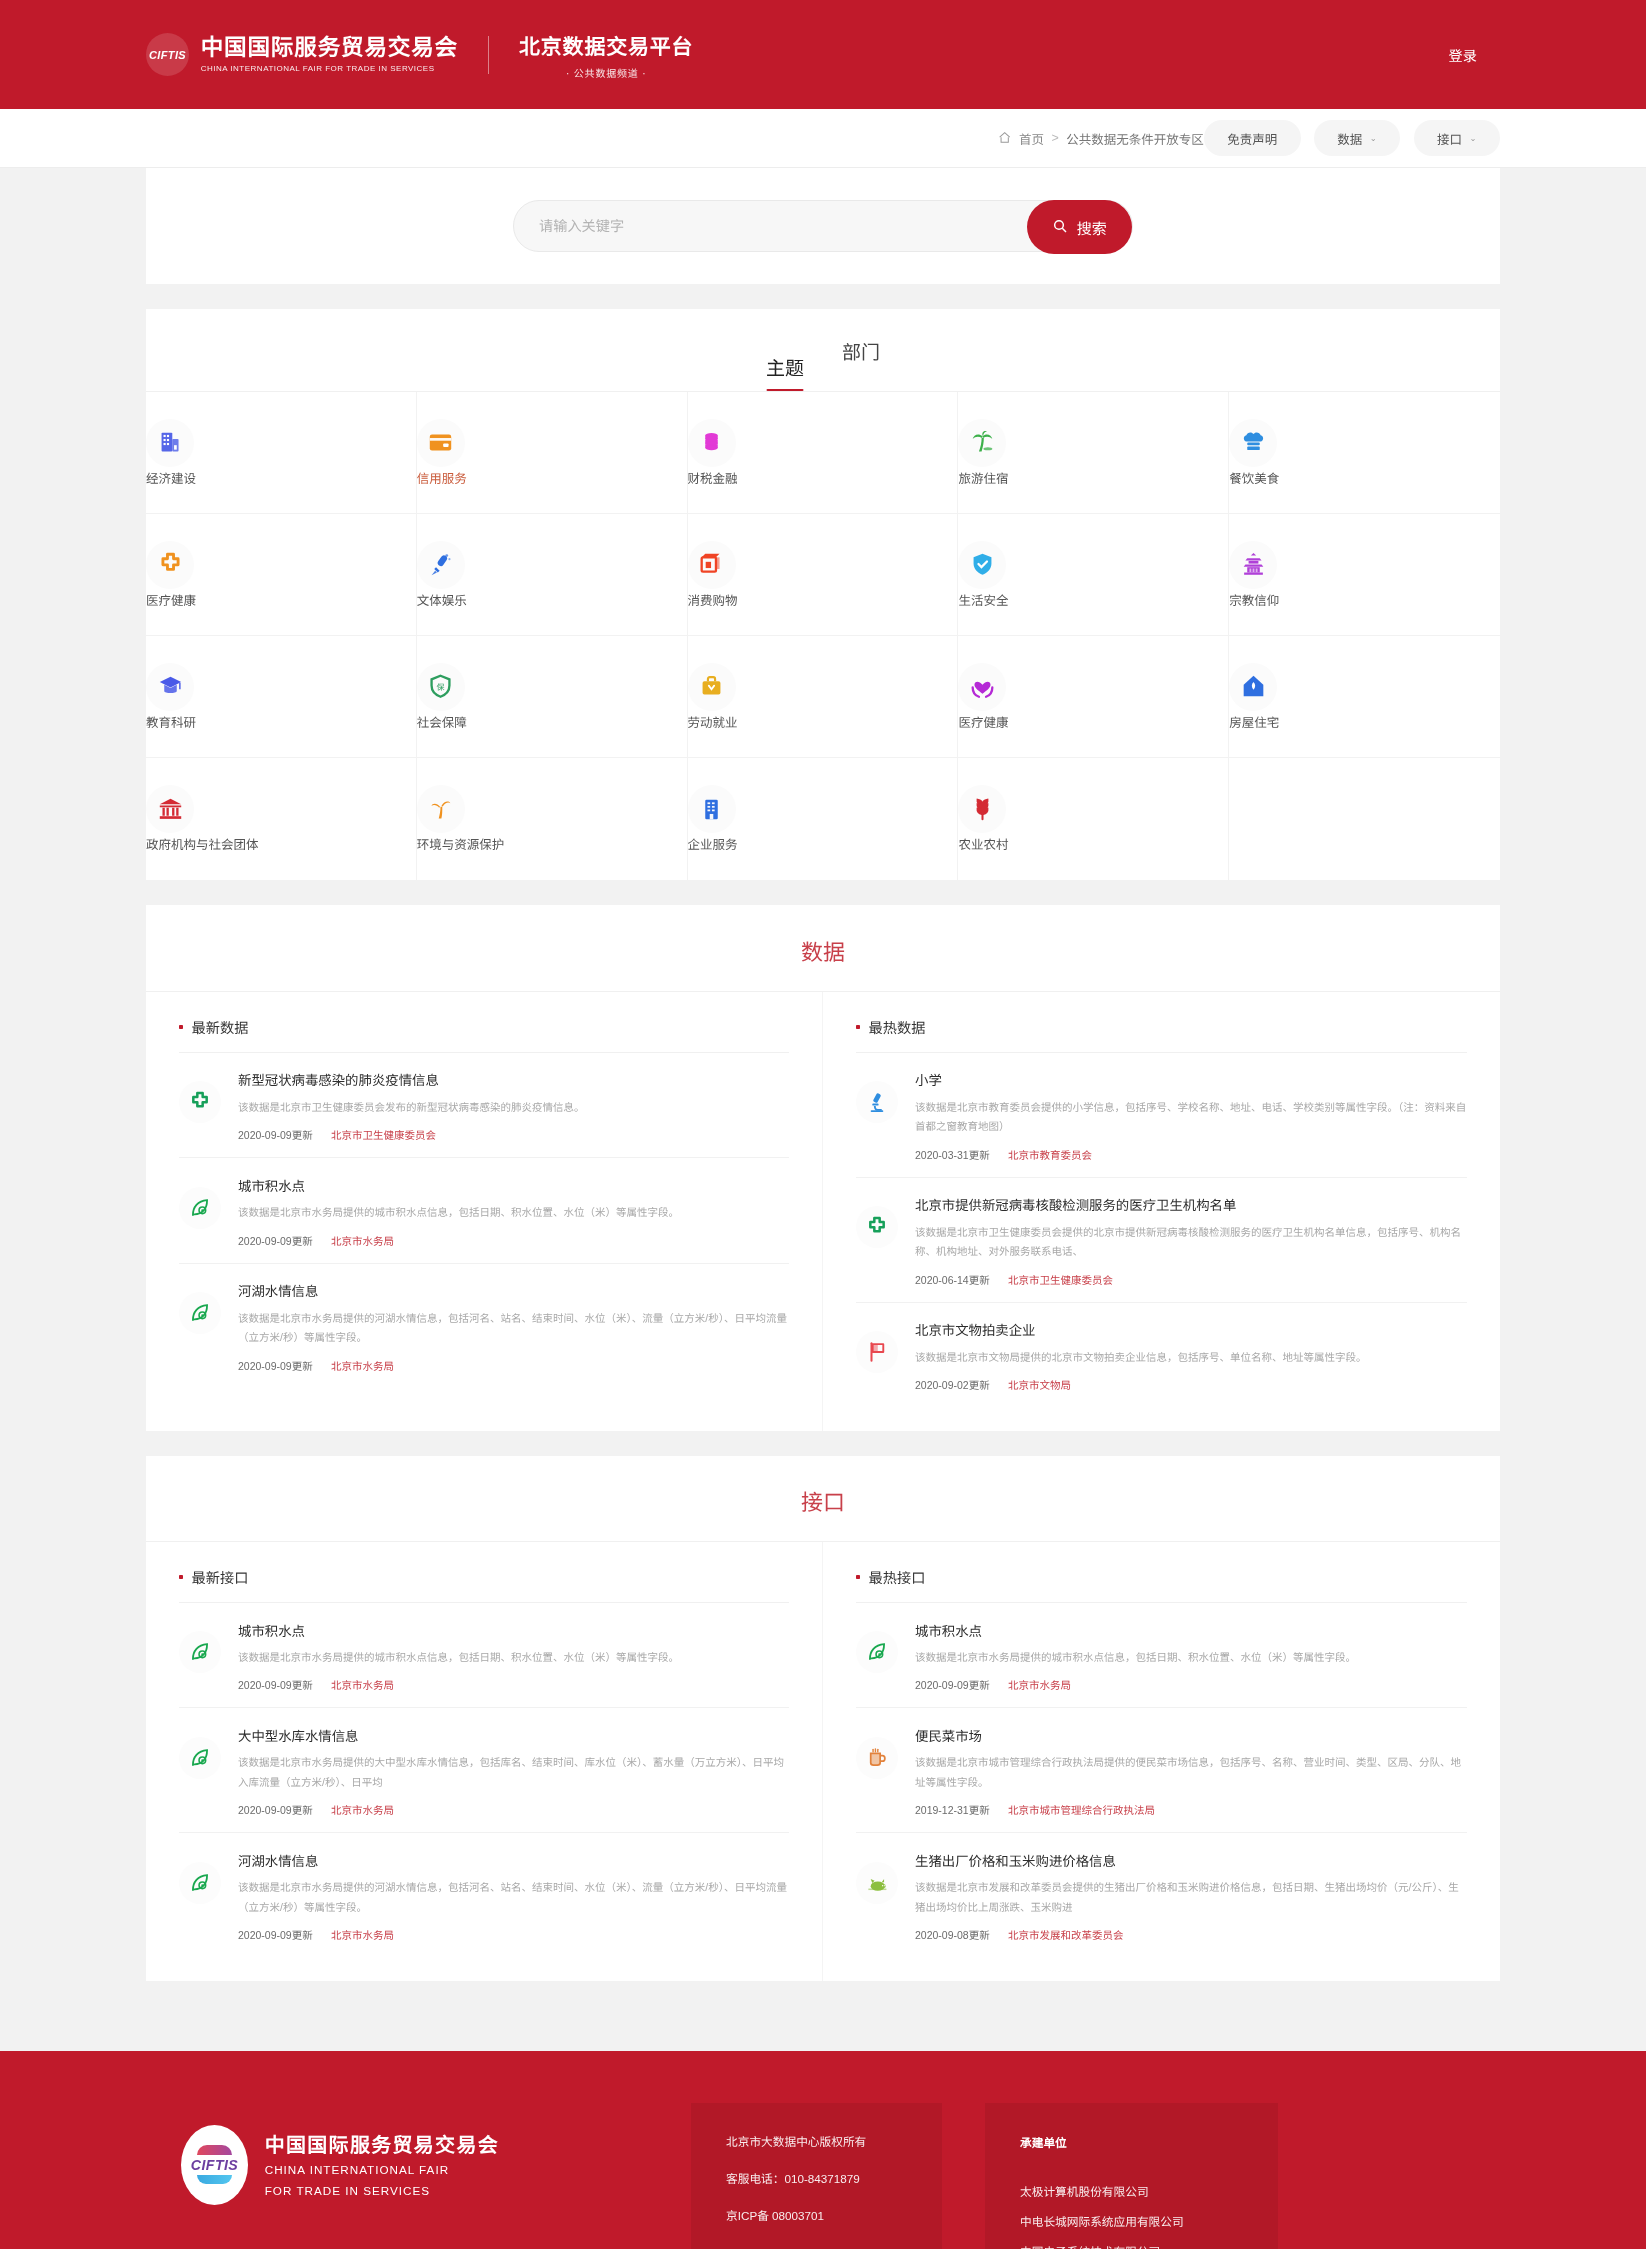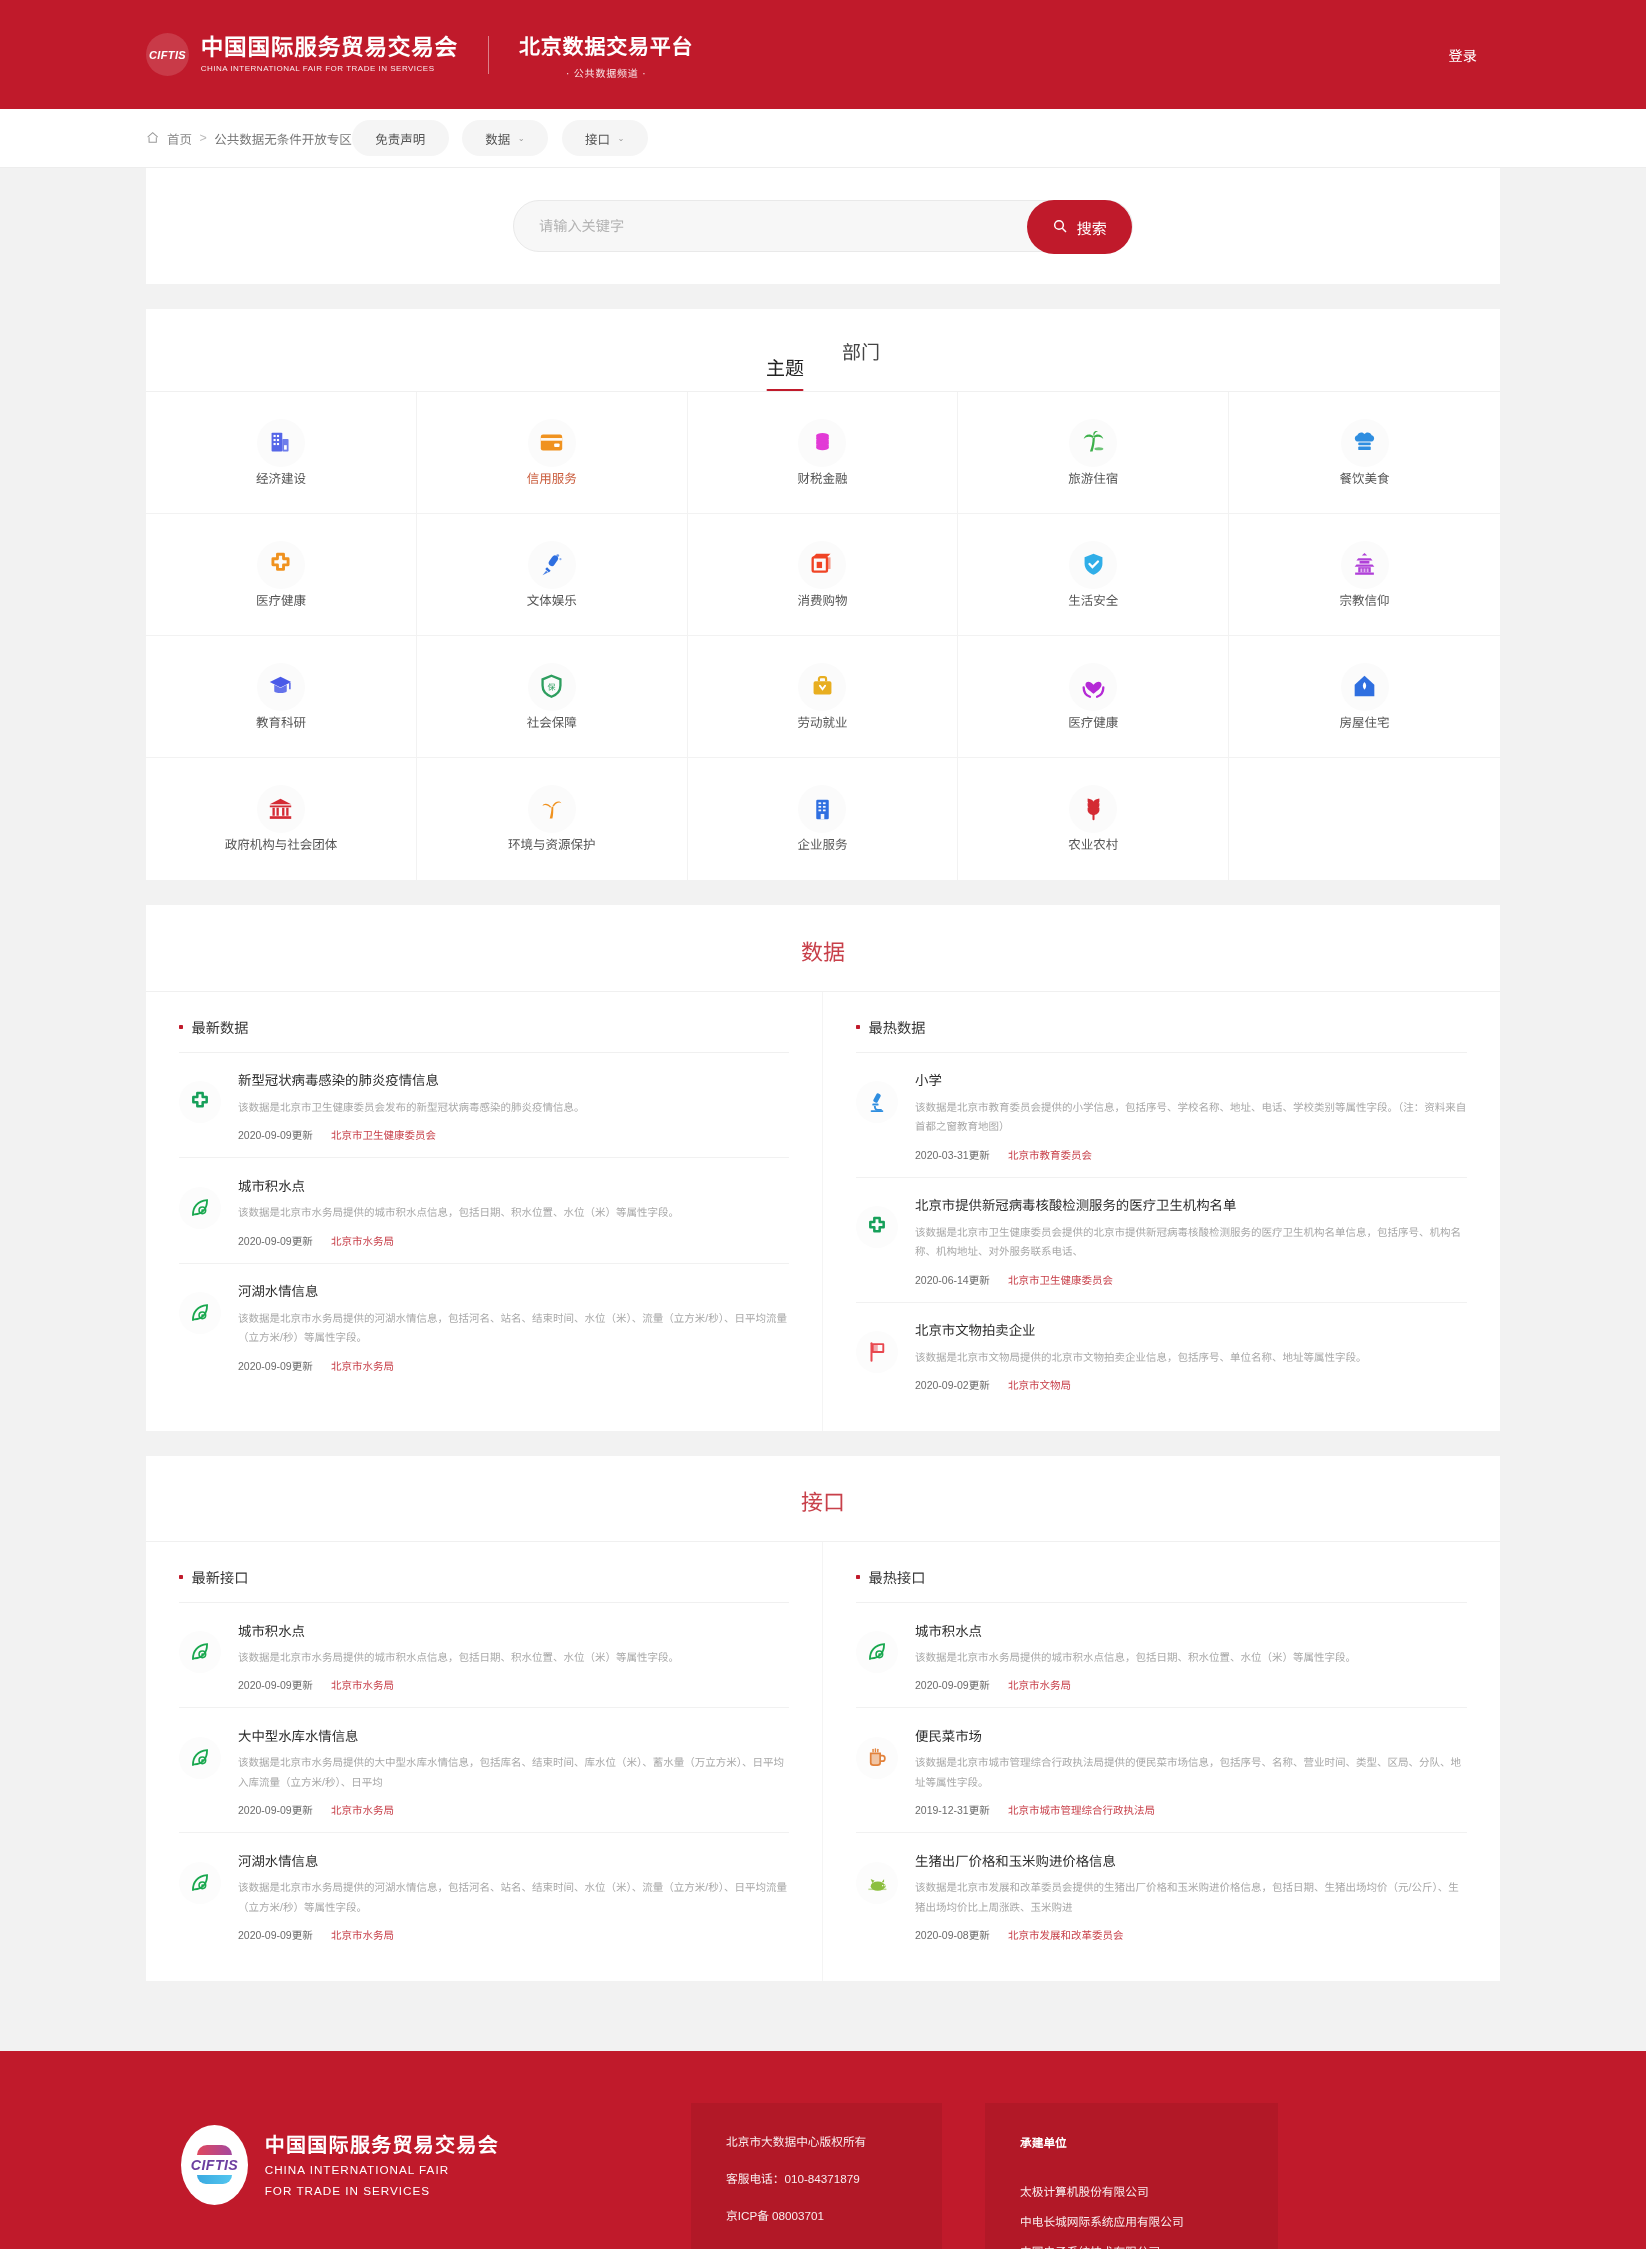--- a/index.html
+++ b/index.html
@@ -58,21 +58,21 @@
     cursor: pointer; background: transparent;
   }
 
   
   .navbar {
     height: 59px; background: #fff;
     display: flex; align-items: center; justify-content: center;
     border-bottom: 0.8px solid #ededed;
   }
   .navbar-inner {
-    width: 1354px; display: flex; align-items: center; justify-content: flex-start;
+    width: 1354px; display: flex; align-items: center; justify-content: flex-end;
   }
   .crumbs { display: flex; align-items: center; gap: 7.5px; color: #888; font-size: 12.5px; }
   .crumbs .home-ic { display: inline-flex; }
   .crumb-sep { color: #bbb; }
   .crumb-cur { color: #777; }
   .nav-actions { display: flex; align-items: center; gap: 13.4px; }
   .pill {
     background: #f5f5f5; border-radius: 18.4px; padding: 8.4px 23.4px;
     color: #555; font-size: 12.5px; cursor: pointer;
     display: flex; align-items: center; gap: 7.5px; white-space: nowrap;
@@ -114,21 +114,21 @@
     width: 37px; height: 2.5px; background: #c01a2b; border-radius: 1.7px;
   }
 
   
   .catgrid {
     display: grid; grid-template-columns: repeat(5, 1fr);
     border-top: 0.8px solid #f0f0f0;
   }
   .cat {
     height: 122px; display: flex; flex-direction: column;
-    align-items: center; justify-content: center;
+    justify-content: center;
     border-right: 0.8px solid #f2f2f2; border-bottom: 0.8px solid #f2f2f2;
     cursor: pointer; gap: 1px;
   }
   .cat:nth-child(5n) { border-right: none; }
   .cat:nth-child(n+16) { border-bottom: none; }
   .cat-icon {
     width: 48px; height: 48px; border-radius: 50%; background: #fbfbfb;
     display: flex; align-items: center; justify-content: center;
   }
   .cat-label { font-size: 12.5px; color: #555; }

